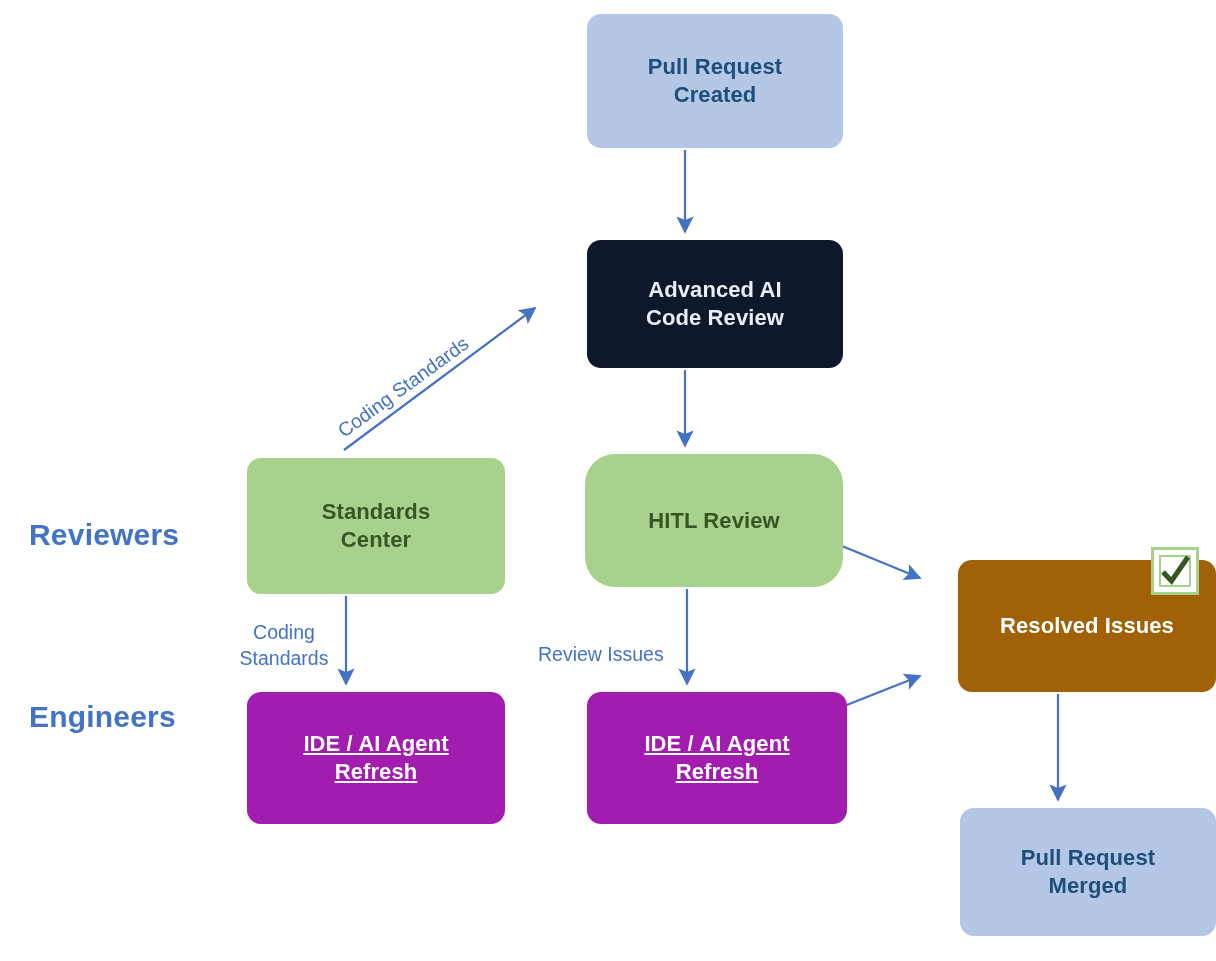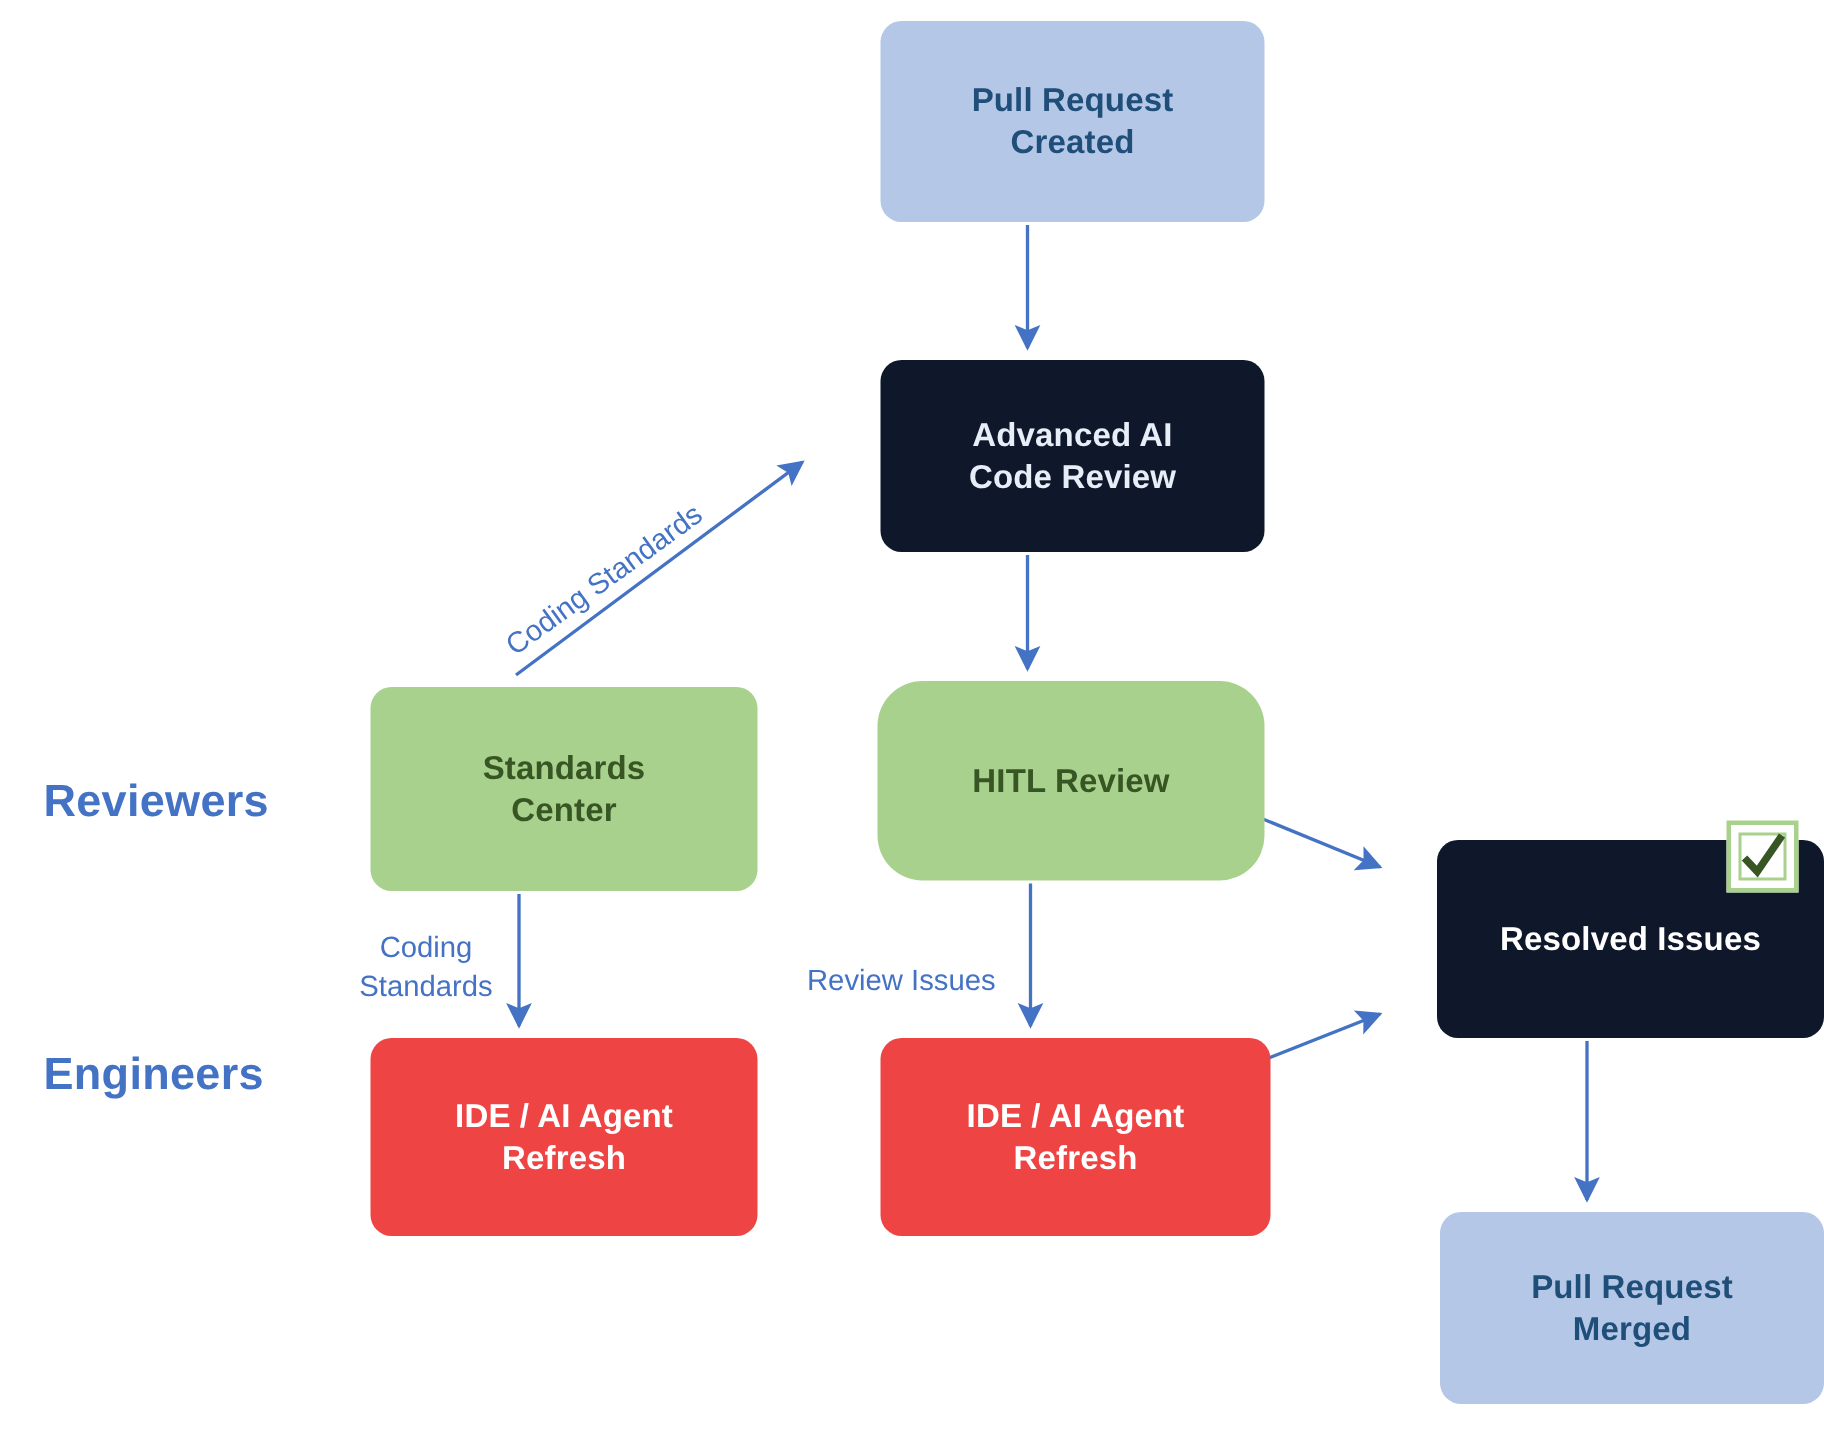--- a/index.html
+++ b/index.html
@@ -50,26 +50,27 @@
   }
   .n-darkblue {
     background: #0f172a;
     color: #e8eef8;
   }
   .n-green {
     background: #a9d18e;
     color: #375623;
   }
   .n-darkgreen {
-    background: #0f172a;
+    background: #a16207;
     color: #ffffff;
   }
   .n-darkgrey {
-    background: #ef4444;
+    background: #a21caf;
     color: #ffffff;
+    text-decoration: underline;
   }
 
   
   .lane-label {
     position: absolute;
     color: #4472c4;
     font-weight: bold;
     font-size: 30px;
     letter-spacing: 0.2px;
     z-index: 2;

